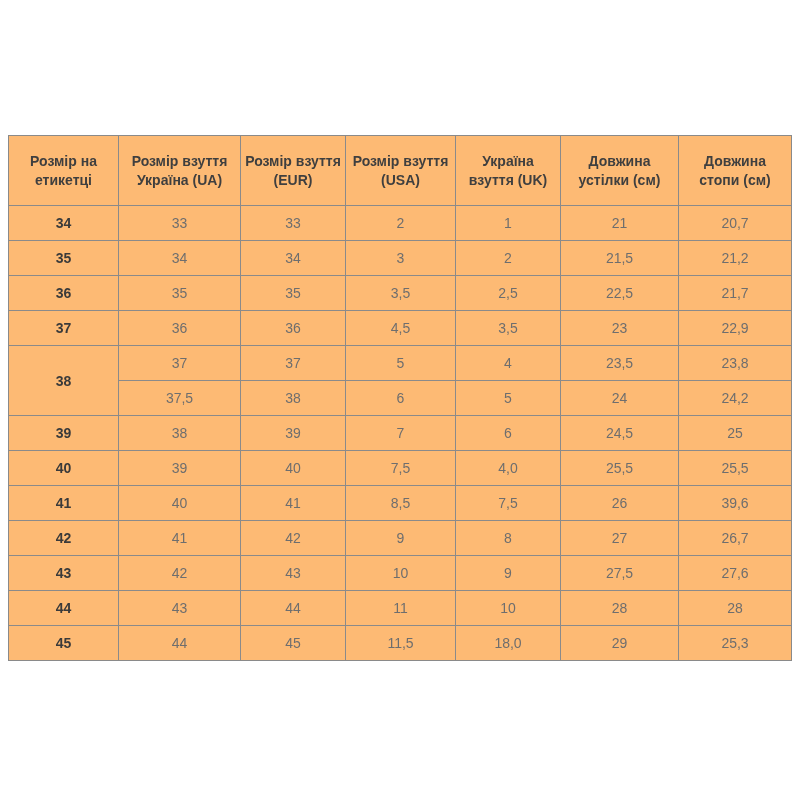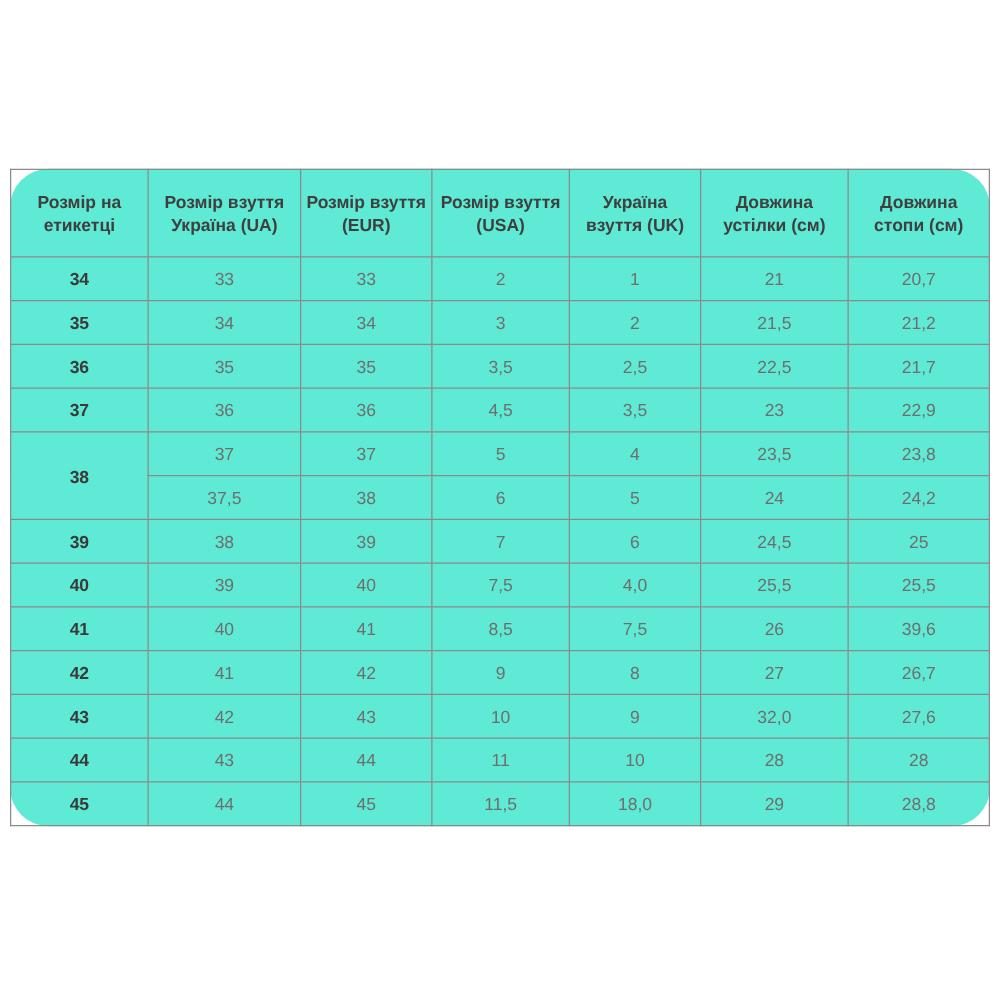--- a/index.html
+++ b/index.html
@@ -15,22 +15,21 @@
     height: 800px;
     background: #ffffff;
   }
   table.size-table {
     position: absolute;
     left: 8px;
     top: 135px;
     width: 783px;
     border-collapse: collapse;
     table-layout: fixed;
-    background: #5eead4;
-    border-radius: 31px;
+    background: #fdba74;
   }
   table.size-table th,
   table.size-table td {
     border: 1px solid #8a8a8a;
     text-align: center;
     vertical-align: middle;
     padding: 2px 4px;
   }
   table.size-table thead th {
     height: 70px;
@@ -163,36 +162,36 @@
           <td>8</td>
           <td>27</td>
           <td>26,7</td>
         </tr>
         <tr>
           <td class="label-cell" rowspan="1">43</td>
           <td>42</td>
           <td>43</td>
           <td>10</td>
           <td>9</td>
-          <td>32,0</td>
+          <td>27,5</td>
           <td>27,6</td>
         </tr>
         <tr>
           <td class="label-cell" rowspan="1">44</td>
           <td>43</td>
           <td>44</td>
           <td>11</td>
           <td>10</td>
           <td>28</td>
           <td>28</td>
         </tr>
         <tr>
           <td class="label-cell" rowspan="1">45</td>
           <td>44</td>
           <td>45</td>
           <td>11,5</td>
           <td>18,0</td>
           <td>29</td>
-          <td>28,8</td>
+          <td>25,3</td>
         </tr>
       </tbody>
   </table>
 </div>
 
 </body></html>

